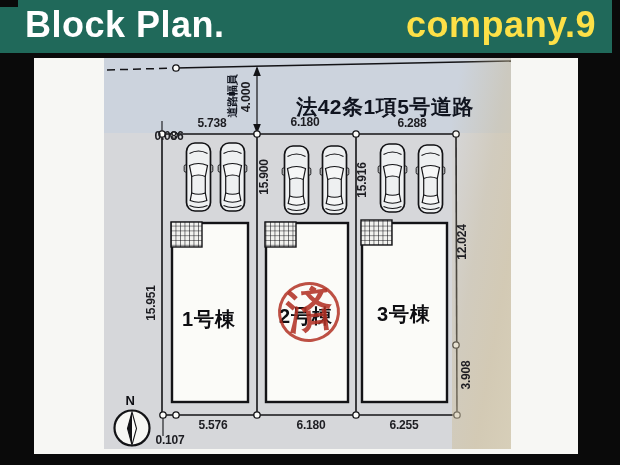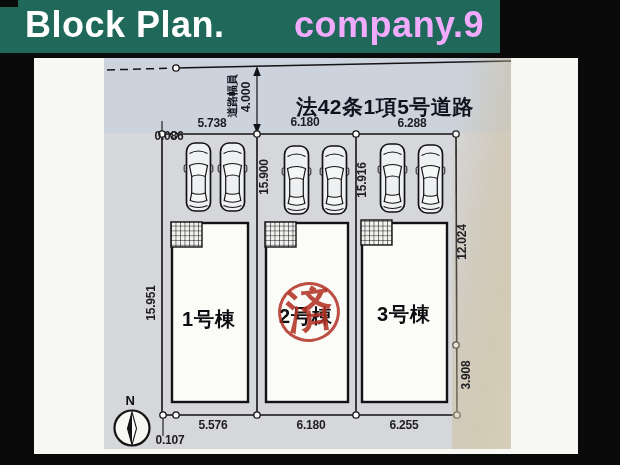--- a/index.html
+++ b/index.html
@@ -4,31 +4,31 @@
 <style>
   * { margin:0; padding:0; box-sizing:border-box; }
   html,body { background:#000; }
   #stage {
     position:relative; width:620px; height:465px; overflow:hidden;
     background:#0a0a0a;
     font-family:"Liberation Sans","DejaVu Sans",sans-serif;
   }
   
   #header {
-    position:absolute; left:0; top:0; width:500px; height:53px;
+    position:absolute; left:0; top:0; width:612px; height:53px;
     background:#20695a;
   }
   #header .notch { position:absolute; left:0; top:0; width:18px; height:7px; background:#0a0a0a; }
   #header .title {
     position:absolute; left:25px; top:50%; transform:translateY(-54%);
     color:#fff; font-size:36px; font-weight:700; letter-spacing:0.5px; white-space:nowrap;
   }
   #header .brand {
     position:absolute; right:16px; top:50%; transform:translateY(-54%);
-    color:#f0abfc; font-size:36px; font-weight:700; letter-spacing:0.5px; white-space:nowrap;margin-left:8px;
+    color:#fde047; font-size:36px; font-weight:700; letter-spacing:0.5px; white-space:nowrap;margin-left:8px;
   }
   
   #page  { position:absolute; left:34px; top:58px; width:544px; height:396px; background:#f7f7f4; }
   #scan  { position:absolute; left:104px; top:58px; width:407px; height:391px; background:#d6d7da; }
   #road-area { position:absolute; left:0; top:0; width:407px; height:75px; background:#ccd3dd; }
   #crease {
     position:absolute; left:452px; top:58px; width:59px; height:391px; pointer-events:none;
     background:linear-gradient(100deg, rgba(206,192,160,0) 8%, rgba(203,189,156,.45) 45%, rgba(210,198,170,.78) 72%, rgba(215,206,182,.92) 100%);
   }
   #plan-svg { position:absolute; left:104px; top:58px; width:407px; height:391px; }

